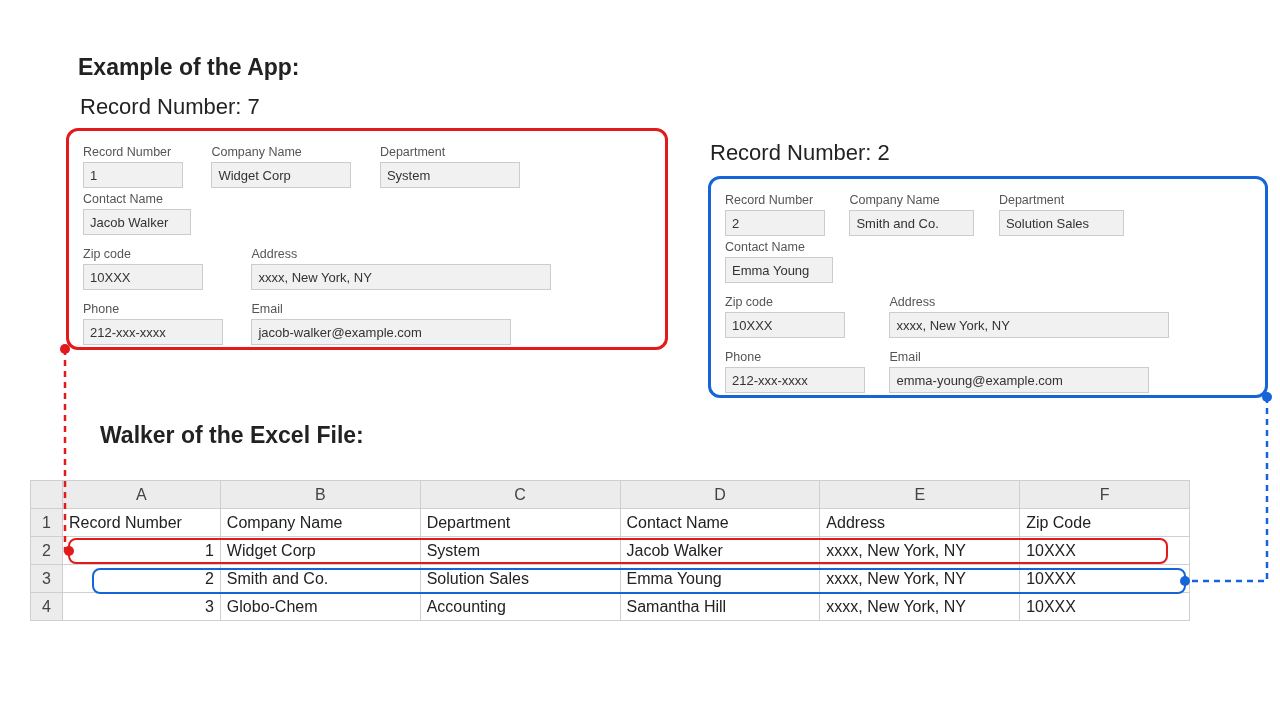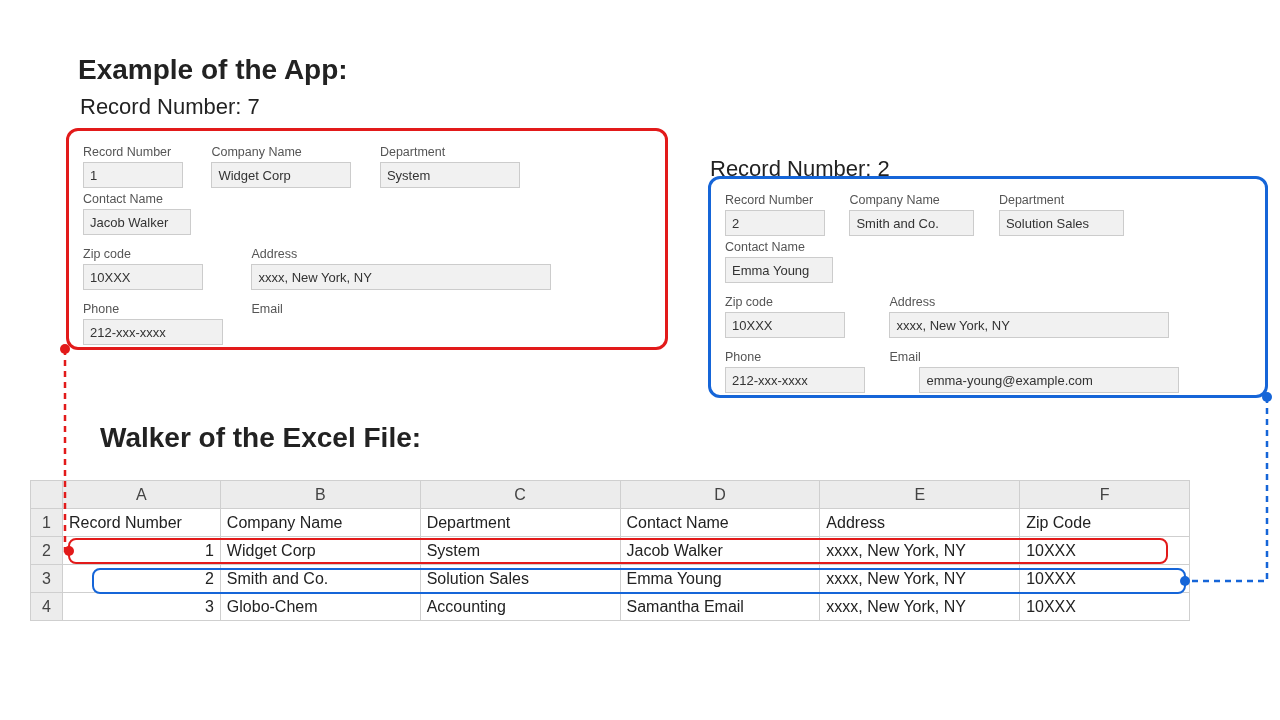--- a/index.html
+++ b/index.html
@@ -7,21 +7,21 @@
     margin: 0; padding: 0;
     width: 1280px; height: 720px;
     font-family: "Segoe UI", Arial, sans-serif;
     background: #fff;
     color: #222;
     position: relative;
   }
   .title {
     font-family: "Segoe UI", Verdana, sans-serif;
     font-weight: 700;
-    font-size: 28px;
+    font-size: 23px;
     position: absolute;
   }
   .record-label {
     font-family: "Segoe UI", Arial, sans-serif;
     font-size: 22px;
     position: absolute;
   }
 
   
   .panel {
@@ -96,21 +96,21 @@
     width: 1280px; height: 720px;
     pointer-events: none;
   }
   .dot { position: absolute; width: 10px; height: 10px; border-radius: 50%; }
 </style>
 </head>
 <body>
 
 <div class="title" style="left:78px; top:54px;">Example of the App:</div>
 <div class="record-label" style="left:80px; top:94px;">Record Number: 7</div>
-<div class="record-label" style="left:710px; top:156px;">Record Number: 2</div>
+<div class="record-label" style="left:710px; top:140px;">Record Number: 2</div>
 <div class="title" style="left:100px; top:422px;">Walker of the Excel File:</div>
 
 <div class="panel red" style="left:66px; top:128px; width:602px; height:222px;">
   <div>
     <div class="field" style="width:110px; margin-right:14px;">
       <div class="flabel">Record Number</div>
       <div class="finput" style="width:100px;">1</div>
     </div>
     <div class="field" style="width:150px; margin-right:14px;">
       <div class="flabel">Company Name</div>
@@ -135,20 +135,21 @@
       <div class="finput" style="width:300px;">xxxx, New York, NY</div>
     </div>
   </div>
   <div style="margin-top:8px;">
     <div class="field" style="width:150px; margin-right:14px;">
       <div class="flabel">Phone</div>
       <div class="finput" style="width:140px;">212-xxx-xxxx</div>
     </div>
     <div class="field" style="width:320px;">
       <div class="flabel">Email</div>
+      <div class="finput" style="width:260px;">jacob-walker@example.com</div>
     </div>
   </div>
 </div>
 
 <div class="panel blue" style="left:708px; top:176px; width:560px; height:222px;">
   <div>
     <div class="field" style="width:110px; margin-right:10px;">
       <div class="flabel">Record Number</div>
       <div class="finput" style="width:100px;">2</div>
     </div>
@@ -175,21 +176,21 @@
       <div class="finput" style="width:280px;">xxxx, New York, NY</div>
     </div>
   </div>
   <div style="margin-top:8px;">
     <div class="field" style="width:150px; margin-right:10px;">
       <div class="flabel">Phone</div>
       <div class="finput" style="width:140px;">212-xxx-xxxx</div>
     </div>
     <div class="field" style="width:300px;">
       <div class="flabel">Email</div>
-      <div class="finput" style="width:260px;margin-left:30px;">emma-young@example.com</div>
+      <div class="finput" style="width:260px;">emma-young@example.com</div>
     </div>
   </div>
 </div>
 
 <table class="sheet" style="left:30px; top:480px; width:1160px;">
   <colgroup>
     <col style="width:32px">
     <col style="width:158px">
     <col style="width:200px">
     <col style="width:200px">
@@ -234,21 +235,21 @@
       <td>Solution Sales</td>
       <td>Emma Young</td>
       <td>xxxx, New York, NY</td>
       <td>10XXX</td>
     </tr>
     <tr>
       <td class="rowhdr">4</td>
       <td class="num">3</td>
       <td>Globo-Chem</td>
       <td>Accounting</td>
-      <td>Samantha Email</td>
+      <td>Samantha Hill</td>
       <td>xxxx, New York, NY</td>
       <td>10XXX</td>
     </tr>
   </tbody>
 </table>
 
 <div class="row-outline red" style="left:68px; top:538px; width:1100px; height:26px;"></div>
 <div class="row-outline blue" style="left:92px; top:568px; width:1094px; height:26px;"></div>
 
 <div class="dot" style="left:60px; top:344px; background:#e21a1a;"></div>

